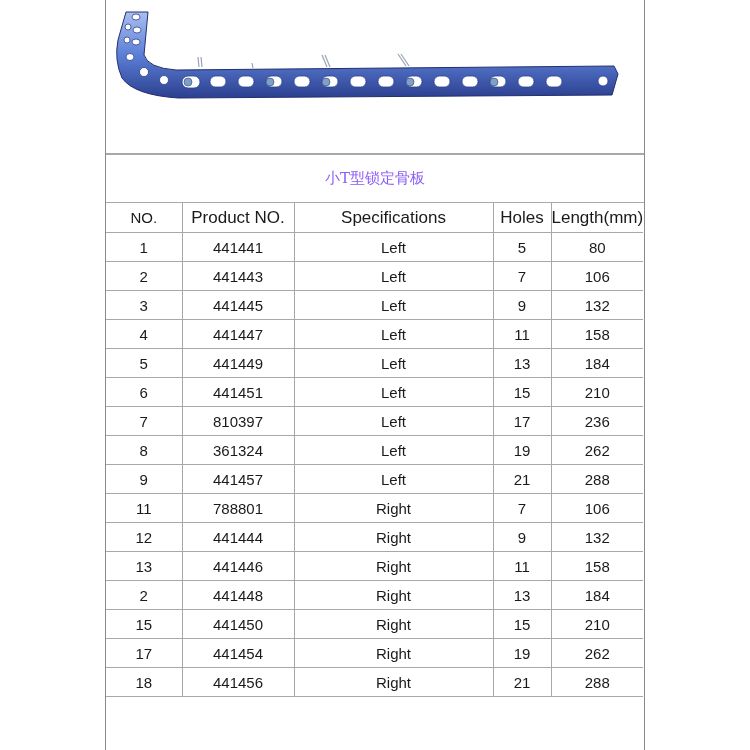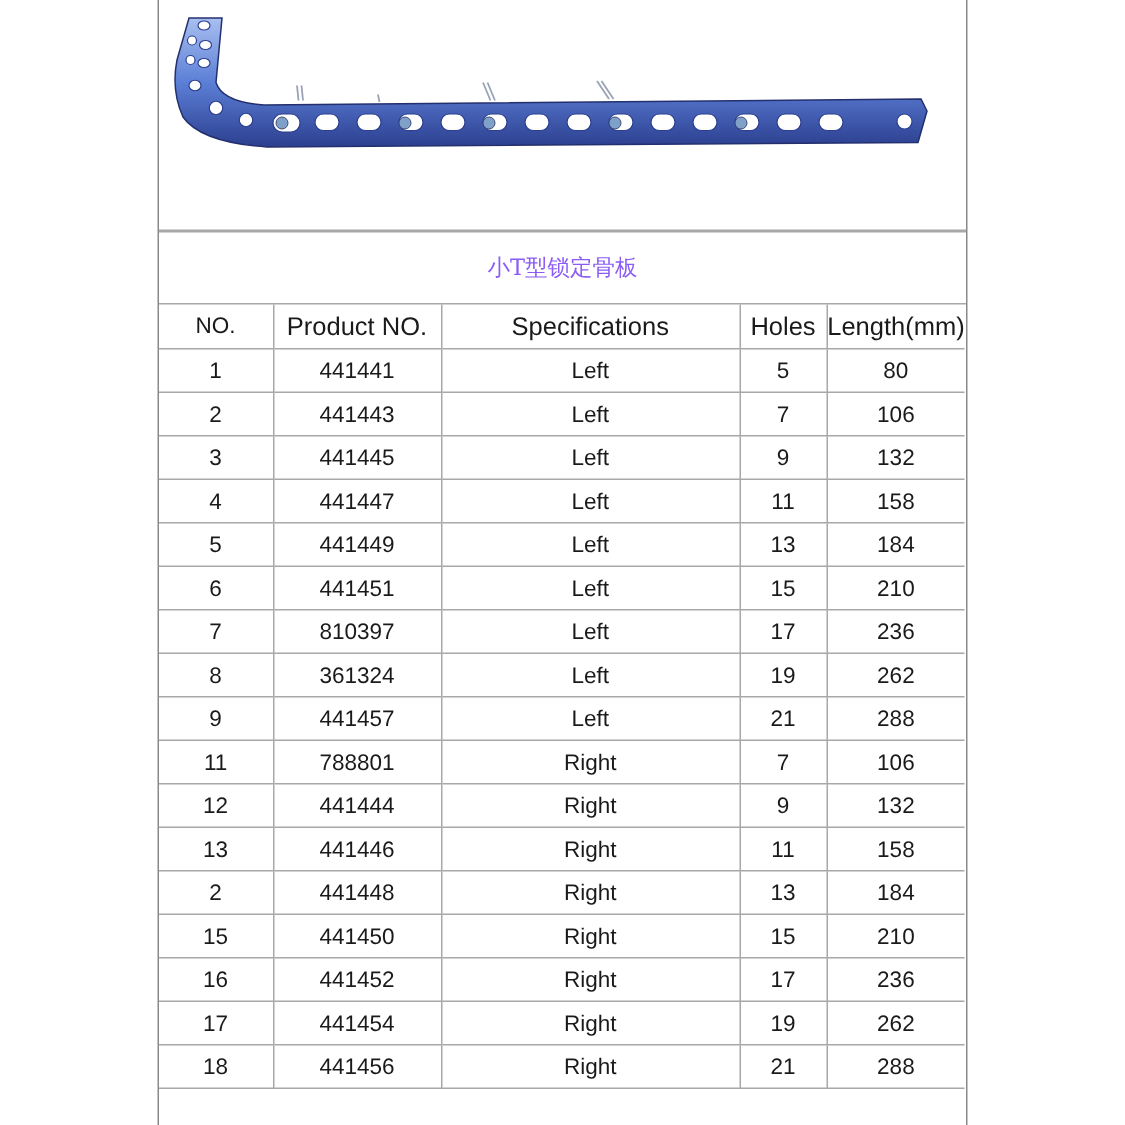--- a/index.html
+++ b/index.html
@@ -195,27 +195,20 @@
           <td>184</td>
         </tr>
       <tr>
           <td>15</td>
           <td>441450</td>
           <td>Right</td>
           <td>15</td>
           <td>210</td>
         </tr>
       <tr>
-          <td>16</td>
-          <td>441452</td>
-          <td>Right</td>
-          <td>17</td>
-          <td>236</td>
-        </tr>
-      <tr>
           <td>17</td>
           <td>441454</td>
           <td>Right</td>
           <td>19</td>
           <td>262</td>
         </tr>
       <tr>
           <td>18</td>
           <td>441456</td>
           <td>Right</td>

